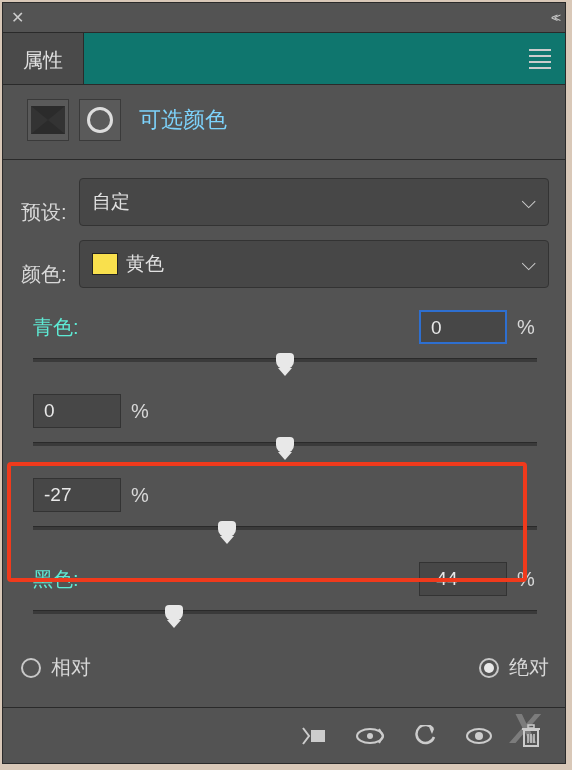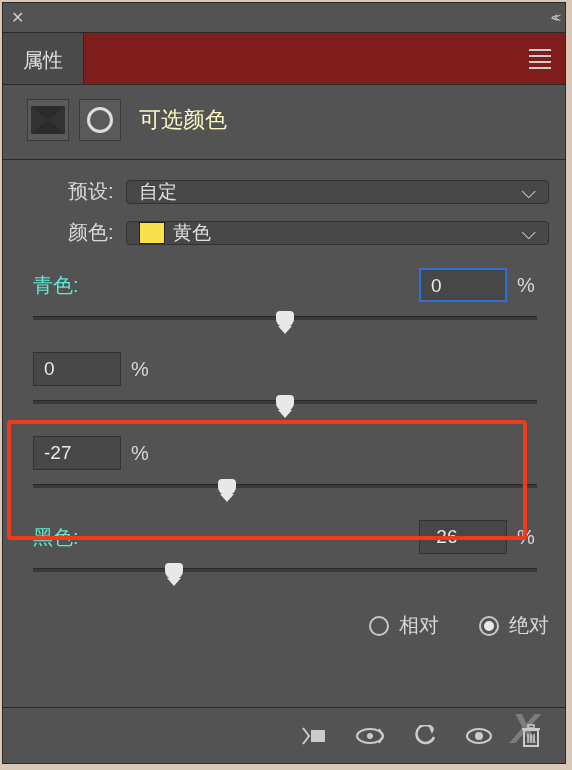--- a/index.html
+++ b/index.html
@@ -1,53 +1,53 @@
 <!DOCTYPE html>
 <html><head>
 <meta charset="utf-8">
 <style>
   * { box-sizing: border-box; margin: 0; padding: 0; font-family: "Microsoft YaHei", "PingFang SC", sans-serif; }
   body { background: #d9c8b8; width: 572px; height: 770px; overflow: hidden; }
   .panel { width: 564px; height: 762px; margin: 2px; background: #535353; border: 1px solid #2a2a2a; display: flex; flex-direction: column; }
   .titlebar { height: 30px; background: #535353; display: flex; align-items: center; padding: 0 8px; border-bottom: 1px solid #2a2a2a; }
   .close-x { color: #ccc; font-size: 16px; cursor: pointer; }
   .collapse { margin-left: auto; color: #ccc; font-size: 12px; letter-spacing: -4px; cursor: pointer; }
-  .tabrow { height: 52px; background: #7f1d1d; display: flex; align-items: stretch; border-bottom: 1px solid #2a2a2a; }
+  .tabrow { height: 52px; background: #0f766e; display: flex; align-items: stretch; border-bottom: 1px solid #2a2a2a; }
   .tab { background: #4a4a4a; color: #e0e0e0; font-size: 20px; padding: 14px 20px; border-right: 1px solid #2a2a2a; }
   .menu-icon { margin-left: auto; align-self: center; margin-right: 14px; color: #ccc; cursor: pointer; }
   .menu-icon div { width: 22px; height: 2px; background: #ccc; margin: 4px 0; }
   .header { display: flex; align-items: center; padding: 14px 20px 18px 24px; gap: 10px; }
   .icon-box { width: 42px; height: 42px; border: 1px solid #3a3a3a; display: flex; align-items: center; justify-content: center; background: #5a5a5a; }
   .icon-square1 { width: 34px; height: 28px; background: linear-gradient(to bottom right, #fff 0%, #fff 48%, #333 52%, #fff 54%); position: relative; }
   .icon-square1::before, .icon-square1::after { content:""; position:absolute; background:#333; }
   .icon-square1::before { width:0; height:0; border-left:17px solid transparent; border-right:17px solid transparent; border-bottom:14px solid #2b2b2b; bottom:0; left:0; }
   .icon-square1::after { width:0; height:0; border-left:17px solid transparent; border-right:17px solid transparent; border-top:14px solid #2b2b2b; top:0; left:0; }
   .icon-box2 { width: 42px; height: 42px; border: 1px solid #3a3a3a; display:flex; align-items:center; justify-content:center; background:#5a5a5a; }
   .circle { width: 26px; height: 26px; border: 3px solid #ddd; border-radius: 50%; }
-  .header-title { color: #fef9c3; font-size: 22px; margin-left: 8px; }
+  .header-title { color: #7dd3fc; font-size: 22px; margin-left: 8px; }
   .sep { height: 1px; background: #2a2a2a; }
   .content { padding: 18px 16px 10px 18px; flex: 1; }
-  .row { display: flex; align-items: center; margin-bottom: 14px; margin-left: 47px; }
+  .row { display: flex; align-items: flex-end; margin-bottom: 14px; }
   .row-label { color: #d8d8d8; font-size: 20px; width: 58px; }
-  .select { flex: 1; height: 24px; background: #474747; border: 1px solid #333; border-radius: 4px; display: flex; align-items: center; padding: 0 12px; color: #e0e0e0; font-size: 19px; cursor: pointer; }
+  .select { flex: 1; height: 48px; background: #474747; border: 1px solid #333; border-radius: 4px; display: flex; align-items: center; padding: 0 12px; color: #e0e0e0; font-size: 19px; cursor: pointer; }
   .select .chev { margin-left: auto; color: #ccc; }
   .swatch { width: 26px; height: 22px; background: #f7dξ84; margin-right: 8px; border: 1px solid #222; }
   .yellow-sw { background: #f9e04d; }
   .slider-group { padding: 0 12px 0 12px; margin-top: 22px; }
   .slider-row { margin-bottom: 32px; position: relative; }
   .slider-head { display: flex; align-items: center; }
   .slabel { color: #5eead4; font-size: 20px; flex: 1; }
   .sval { width: 88px; height: 34px; background: #474747; border: 1px solid #333; color: #e8e8e8; font-size: 19px; padding: 0 10px; text-align: left; line-height: 32px; }
   .sval.focused { border: 2px solid #2e6fd0; background: #474747; }
   .spct { color: #d8d8d8; font-size: 20px; margin-left: 10px; width: 20px; }
   .track { height: 4px; background: #3a3a3a; border-top: 1px solid #2a2a2a; margin-top: 14px; position: relative; }
   .thumb { position: absolute; top: -6px; width: 18px; height: 16px; background: #e8e8e8; border-radius: 4px 4px 8px 8px; transform: translateX(-50%); cursor: pointer; }
   .thumb::after { content:""; position:absolute; bottom:-7px; left:2px; width:0; height:0; border-left:7px solid transparent; border-right:7px solid transparent; border-top:8px solid #e8e8e8; }
   .highlight { position: absolute; border: 4px solid #f03a1c; border-radius: 4px; pointer-events: none; }
-  .radios { display: flex; justify-content: flex-end; gap: 40px; margin-top: 40px; }
+  .radios { display: flex; justify-content: space-between; gap: 40px; margin-top: 40px; }
   .radio { display: flex; align-items: center; gap: 10px; color: #d8d8d8; font-size: 20px; cursor: pointer; }
   .rcircle { width: 20px; height: 20px; border: 2px solid #c8c8c8; border-radius: 50%; display: flex; align-items: center; justify-content: center; }
   .rcircle.on::after { content:""; width: 10px; height: 10px; background: #e8e8e8; border-radius: 50%; }
   .footer { height: 56px; border-top: 1px solid #2a2a2a; display: flex; align-items: center; justify-content: flex-end; gap: 28px; padding: 0 24px; position: relative; }
   .ficon { color: #ccc; cursor: pointer; display:flex; align-items:center; }
   .watermark { position: absolute; right: 20px; bottom: 10px; color: rgba(255,255,255,0.3); font-size: 22px; letter-spacing: 2px; pointer-events: none; display:flex; align-items:center; }
   .wm-x { font-size: 42px; font-weight: bold; color: rgba(200,200,200,0.35); font-style: italic; margin-right: 4px; }
 </style>
 </head>
 <body>
@@ -126,21 +126,21 @@
           <div class="spct">%</div>
         </div>
         <div class="track">
           <div class="thumb" style="left:38.5%;"></div>
         </div>
       </div>
 
       <div class="slider-row">
         <div class="slider-head">
           <div class="slabel">黑色:</div>
-          <div class="sval">-26</div>
+          <div class="sval">-44</div>
           <div class="spct">%</div>
         </div>
         <div class="track">
           <div class="thumb" style="left:28%;"></div>
         </div>
       </div>
 
       <div class="highlight" style="left:-14px; top:152px; width:520px; height:120px;"></div>
     </div>
 

